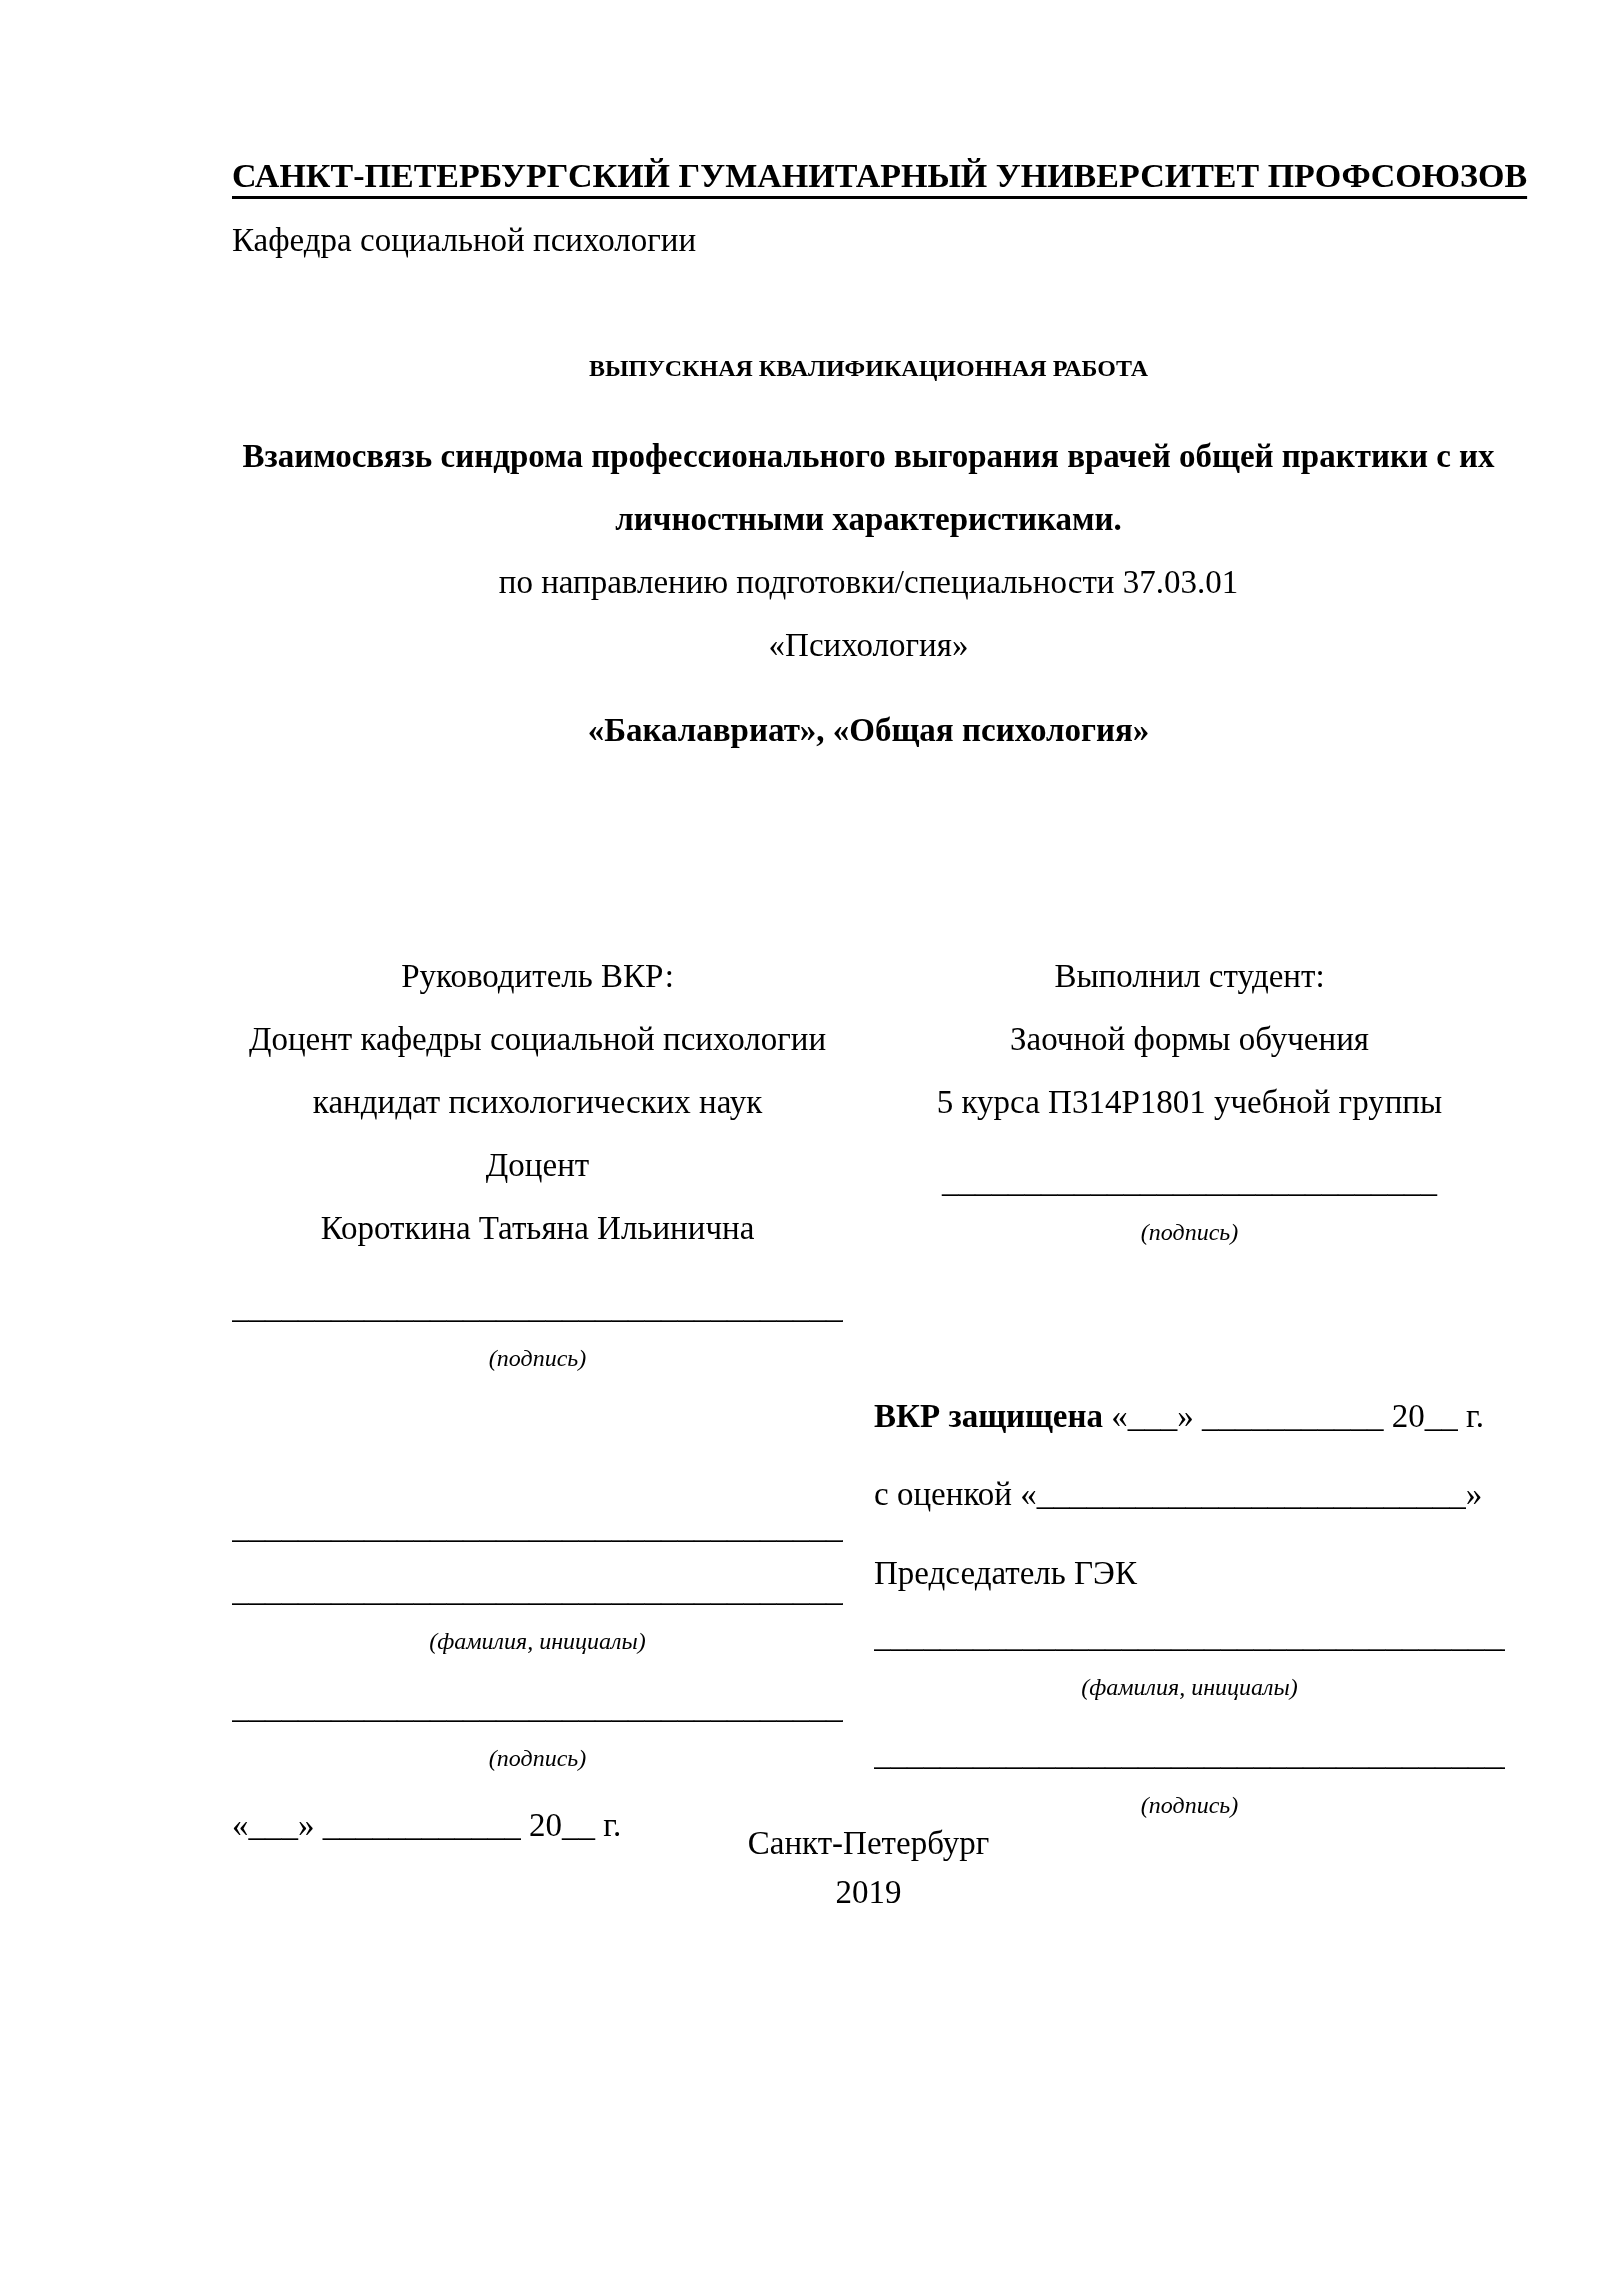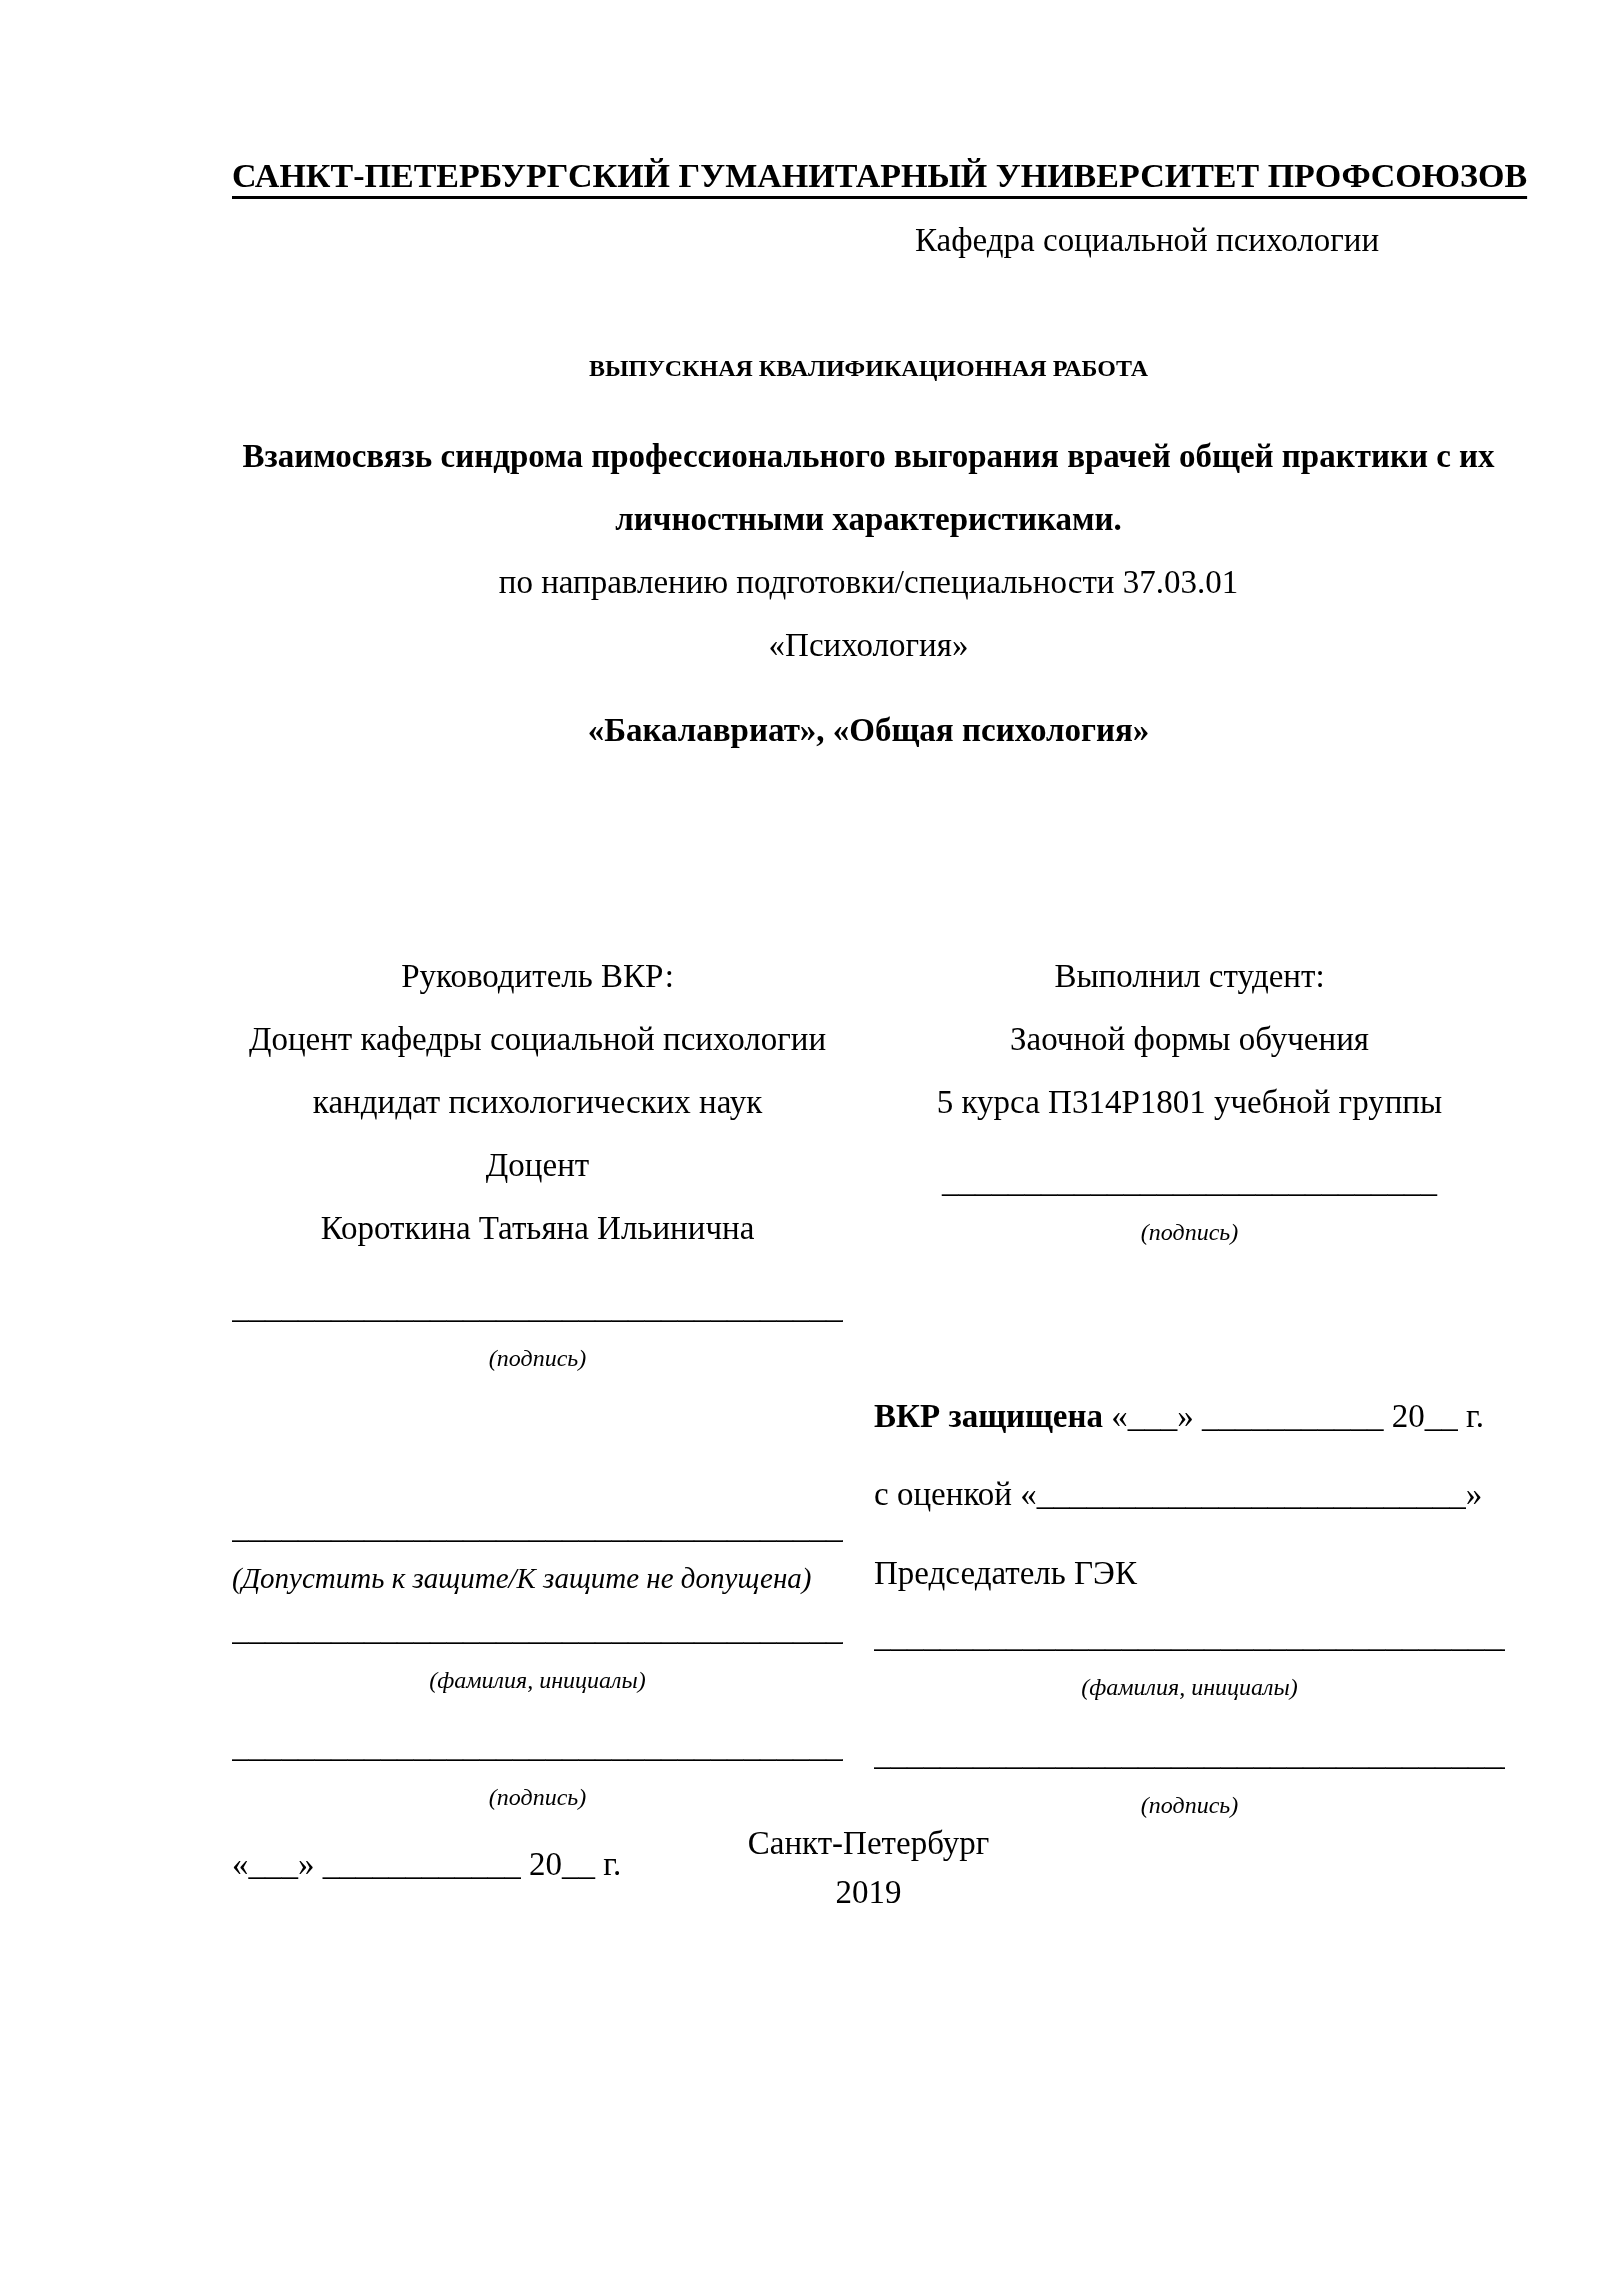--- a/index.html
+++ b/index.html
@@ -26,21 +26,20 @@
     text-decoration: underline;
     text-underline-offset: 9.4px;
     white-space: nowrap;
   }
   .faculty {
     text-align: center;
     margin-top: 36px;
   }
   .dept {
     margin-top: 27px;
-    margin-left: 683px;
     white-space: nowrap;
   }
   .work-type {
     font-weight: bold;
     font-size: 24px;
     text-align: center;
     margin-top: 96px;
   }
   .thesis {
     font-weight: bold;
@@ -148,21 +147,20 @@
       <div class="row">Доцент кафедры социальной психологии</div>
       <div class="row">кандидат психологических наук</div>
       <div class="row">Доцент</div>
       <div class="row">Короткина Татьяна Ильинична</div>
       <div class="sigline mt-20">______________________________________</div>
       <div class="cap">(подпись)</div>
 
       <div class="gap-mid"></div>
 
       <div class="sigline">______________________________________</div>
-      <div class="cap-left">(Допустить к защите/К защите не допущена)</div>
       <div class="sigline">______________________________________</div>
       <div class="cap">(фамилия, инициалы)</div>
       <div class="sigline mt-20">______________________________________</div>
       <div class="cap">(подпись)</div>
       <div class="row-left mt-20">«___» ____________ 20__  г.</div>
     </div>
 
     <div class="col-right">
       <div class="row">Выполнил студент:</div>
       <div class="row">Заочной формы обучения</div>

